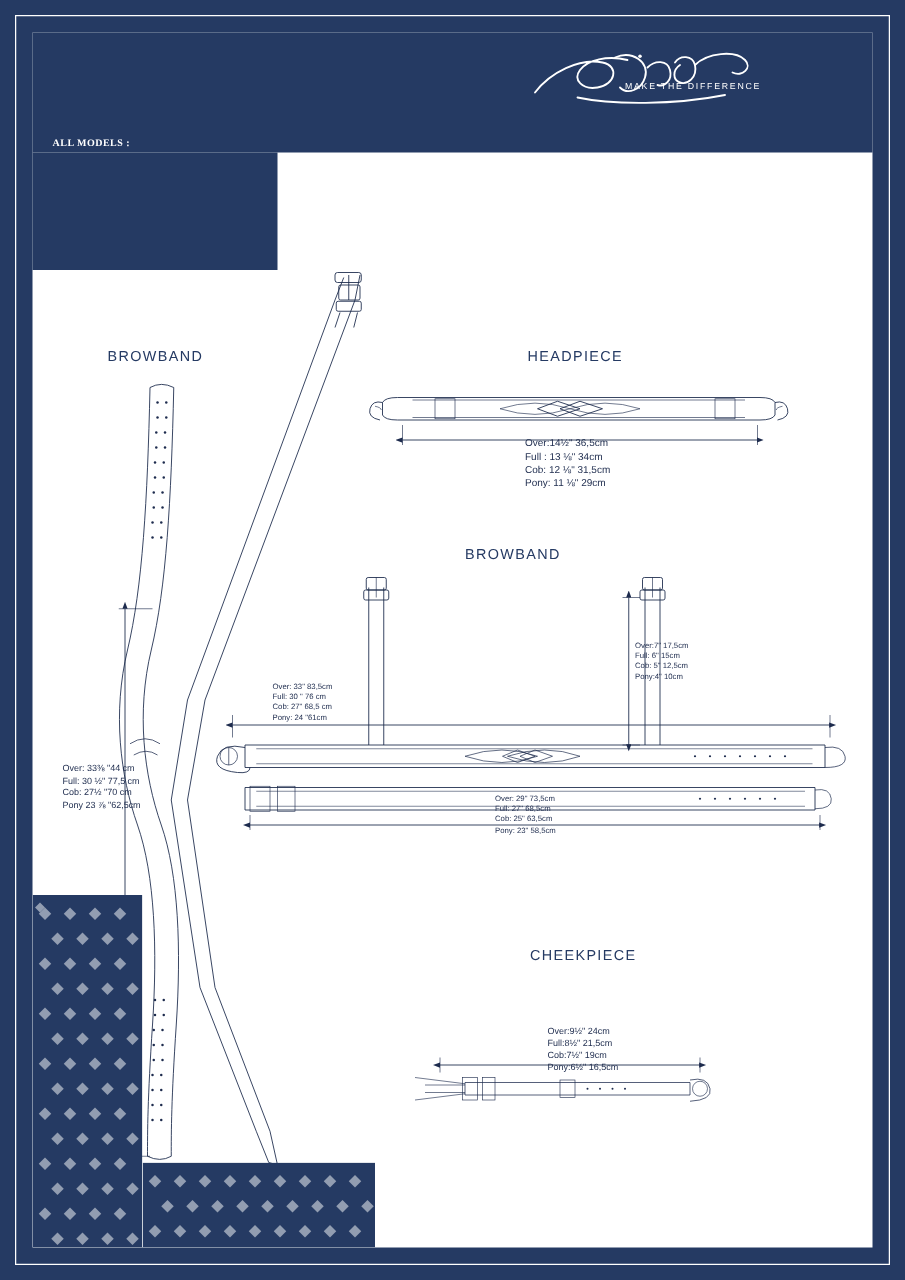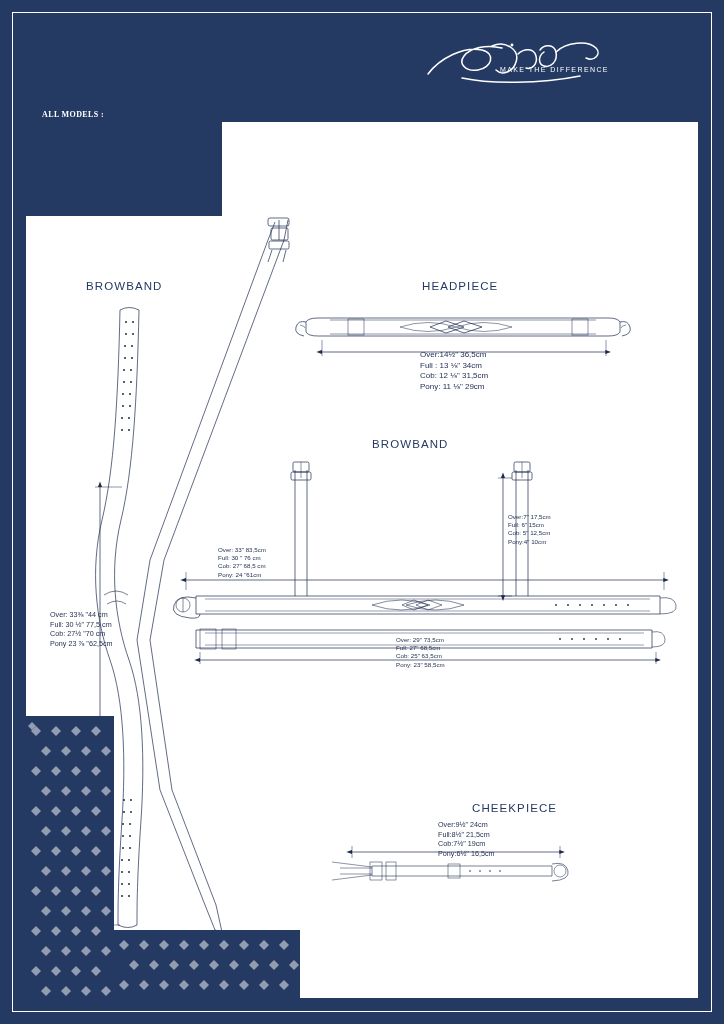--- a/index.html
+++ b/index.html
@@ -120,21 +120,21 @@
   .sec-label {
     position: absolute;
     color: #253a63;
     font-size: 11.5px;
     letter-spacing: 1.1px;
     font-weight: 400;
   }
   #lbl-headpiece { left: 86px;  top: 280px; }
   #lbl-browband  { left: 422px; top: 280px; }
   #lbl-noseband  { left: 372px; top: 438px; }
-  #lbl-cheek     { left: 424px; top: 802px; margin-left: 48px; }
+  #lbl-cheek     { left: 424px; top: 759px; }
 
   
   .meas {
     position: absolute;
     color: #1d2b4d;
     line-height: 1.32;
     white-space: pre-line;
   }
 
   #meas-browband { left: 420px; top: 350px; font-size: 8px; }

